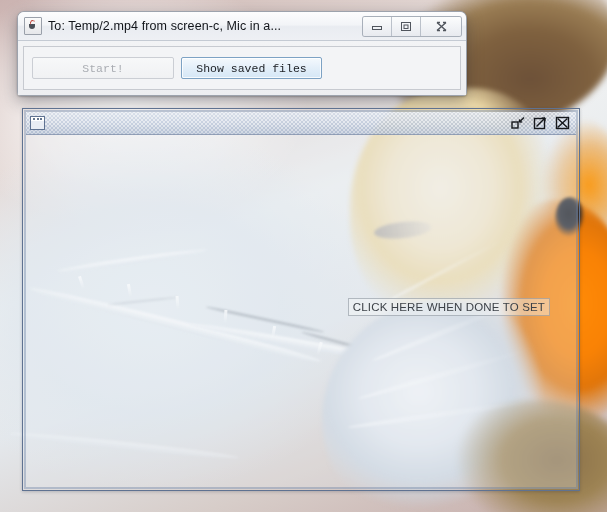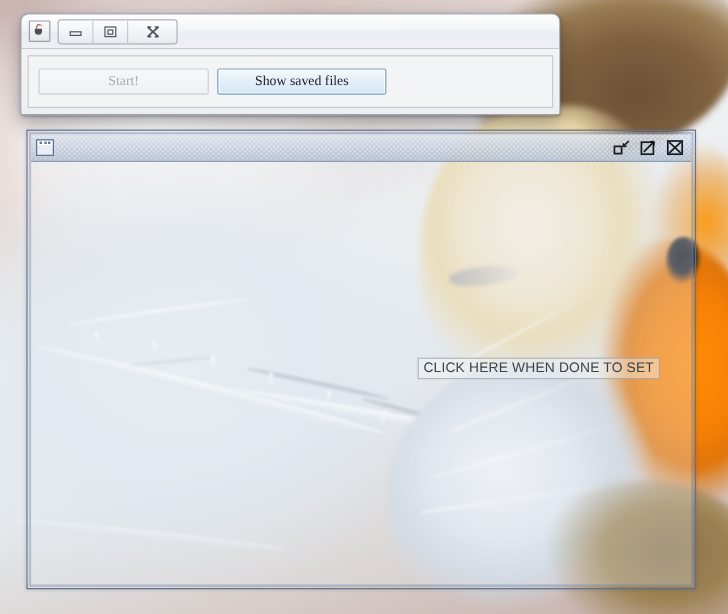--- a/index.html
+++ b/index.html
@@ -287,21 +287,21 @@
     align-items: center;
     gap: 7px;
     padding: 0 8px;
     box-sizing: border-box;
   }
   .abtn {
     height: 22px;
     border: 1px solid #b3b7bf;
     border-radius: 2px;
     background: linear-gradient(180deg,#fbfcfd 0%,#f1f2f4 48%,#e6e8ec 100%);
-    font-family: Liberation Serif, serif;
+    font-family: Liberation Mono, monospace;
     font-size: 11.5px;
     color: #1b1e23;
     display: flex; align-items: center; justify-content: center;
     padding: 0 10px;
     box-sizing: border-box;
     white-space: nowrap;
   }
   .abtn.disabled {
     color: #a9acb2;
     border-color: #cbced4;
@@ -439,20 +439,21 @@
       <div class="feather" style="left:30px;  top:330px; width:150px; height:5px; transform:rotate(-22deg);"></div>
       <div class="feather" style="left:18px;  top:372px; width:175px; height:5px; transform:rotate(-16deg);"></div>
       <div class="feather" style="left:10px;  top:412px; width:185px; height:5px; transform:rotate(-8deg);"></div>
       <div class="feather" style="left:44px;  top:268px; width:130px; height:4px; transform:rotate(-28deg);"></div>
     </div>
   </div>
 
   <div class="win1">
     <div class="win1-titlebar">
       <div class="java-icon"></div>
+      <div class="win1-title">To: Temp/2.mp4 from screen-c, Mic in a...</div>
       <div class="win1-ctrls">
         <div class="win1-ctrl">
           <svg width="12" height="10" viewBox="0 0 12 10" aria-hidden="true">
             <rect x="1.5" y="5.5" width="9" height="3" fill="none" stroke="#50555d" stroke-width="1"></rect>
           </svg>
         </div>
         <div class="win1-ctrl">
           <svg width="12" height="11" viewBox="0 0 12 11" aria-hidden="true">
             <rect x="1.5" y="1.5" width="9" height="8" fill="none" stroke="#50555d" stroke-width="1"></rect>
             <rect x="4" y="4" width="4" height="3.5" fill="none" stroke="#50555d" stroke-width="1"></rect>

